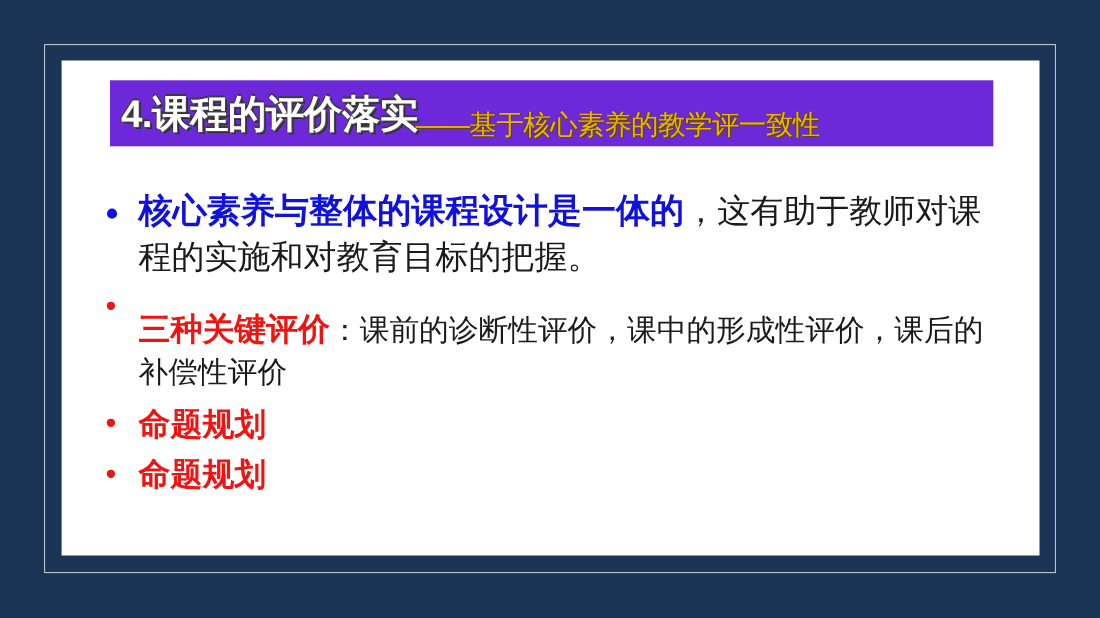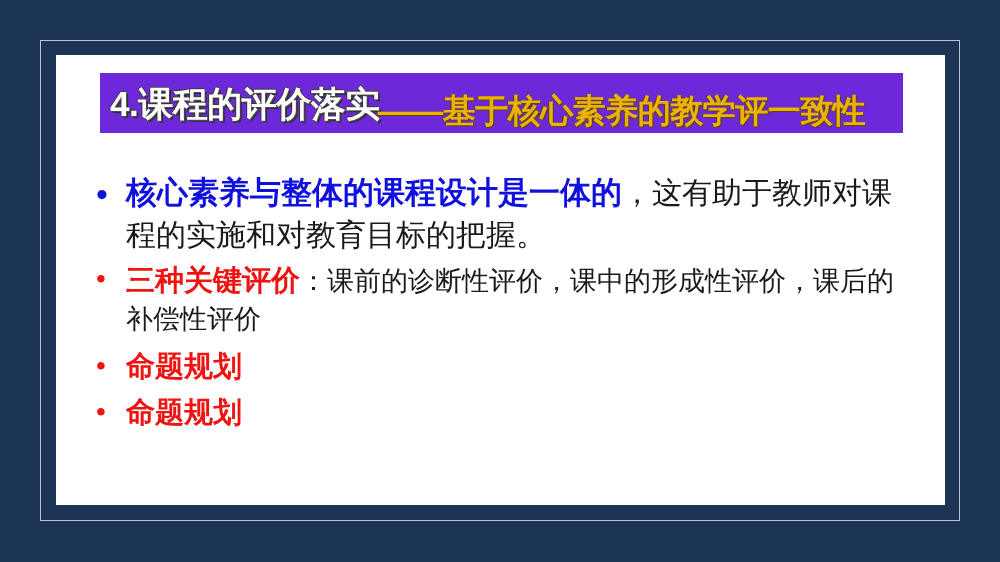--- a/index.html
+++ b/index.html
@@ -69,22 +69,22 @@
     letter-spacing: -0.5px;
     line-height: 1;
     text-shadow:
       1px 1px 0 #4a4a4a,
       2px 2px 0 #2f2f2f,
       -1px 0 0 #3a3a3a,
       0 -1px 0 #3a3a3a;
   }
   .title-sub {
     color: #edb10b;
-    font-size: 33px;
-    font-weight: bold;
+    font-size: 25px;
+    font-weight: normal;
     letter-spacing: -0.5px;
     line-height: 1;
     margin-left: -2px;
     align-self: flex-end;
     padding-bottom: 6px;
     text-shadow:
       1px 1px 0 #5a4604,
       -1px 0 0 #5a4604;
   }
 
@@ -145,21 +145,21 @@
     font-size: 27px;
   }
 
   
   .row-1 { margin-bottom: 6px; }
   .row-1 .bullet-dot { font-size: 34px; line-height: 1.30; }
   .row-1 .bullet-text { line-height: 1.30; }
 
   .row-2 { margin-bottom: 8px; }
   .row-2 .bullet-dot { font-size: 28px; line-height: 1.38; }
-  .row-2 .bullet-text { line-height: 1.38; }
+  .row-2 .bullet-text { line-height: 1.38; margin-top: 20px; }
 
   .row-3, .row-4 { margin-bottom: 6px; }
   .row-3 .bullet-dot, .row-4 .bullet-dot { font-size: 28px; line-height: 1.40; }
   .row-3 .bullet-text, .row-4 .bullet-text { line-height: 1.40; }
 </style>
 </head>
 <body>
 
 <div class="slide">
 

